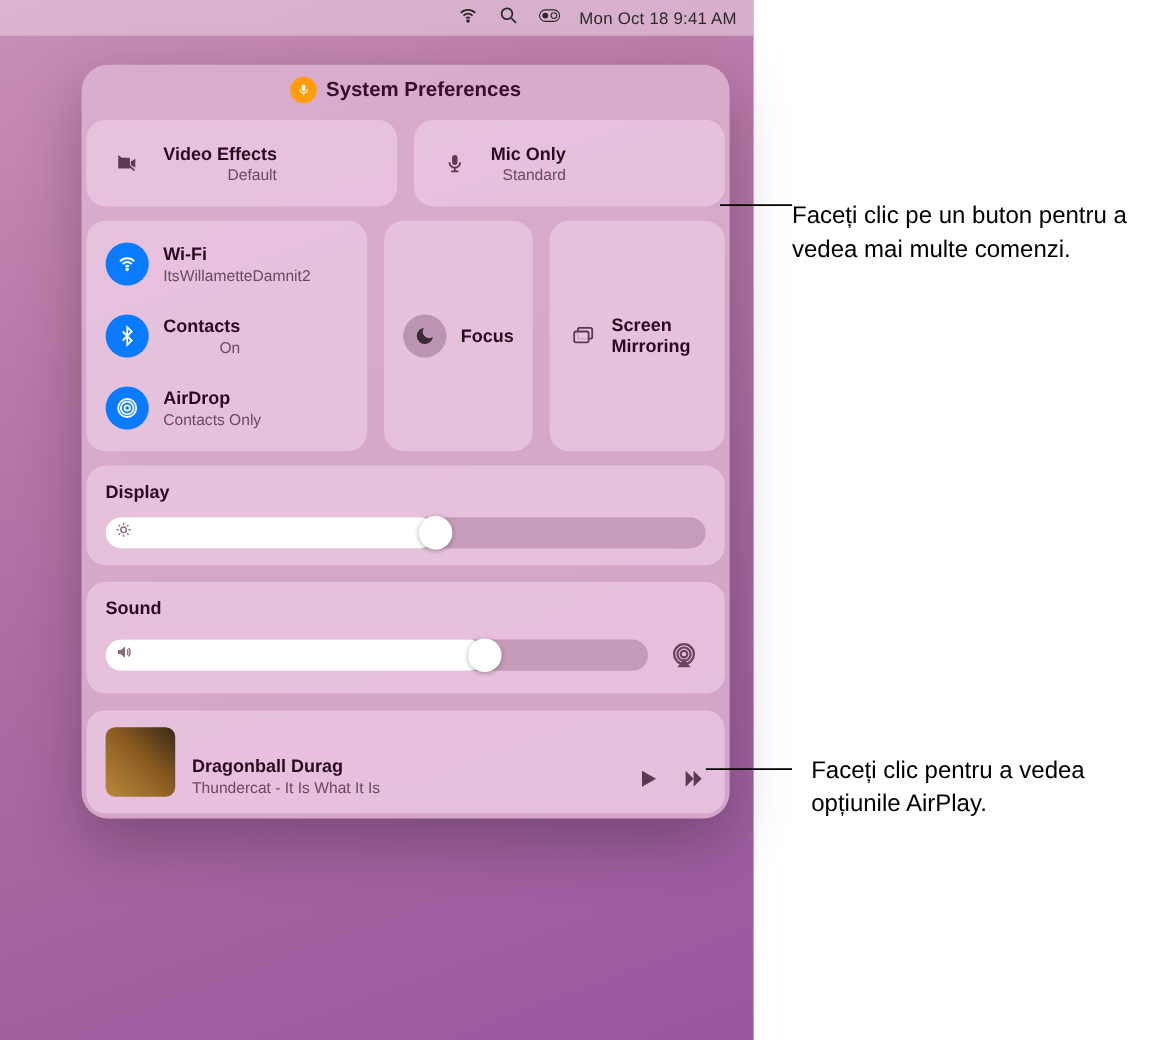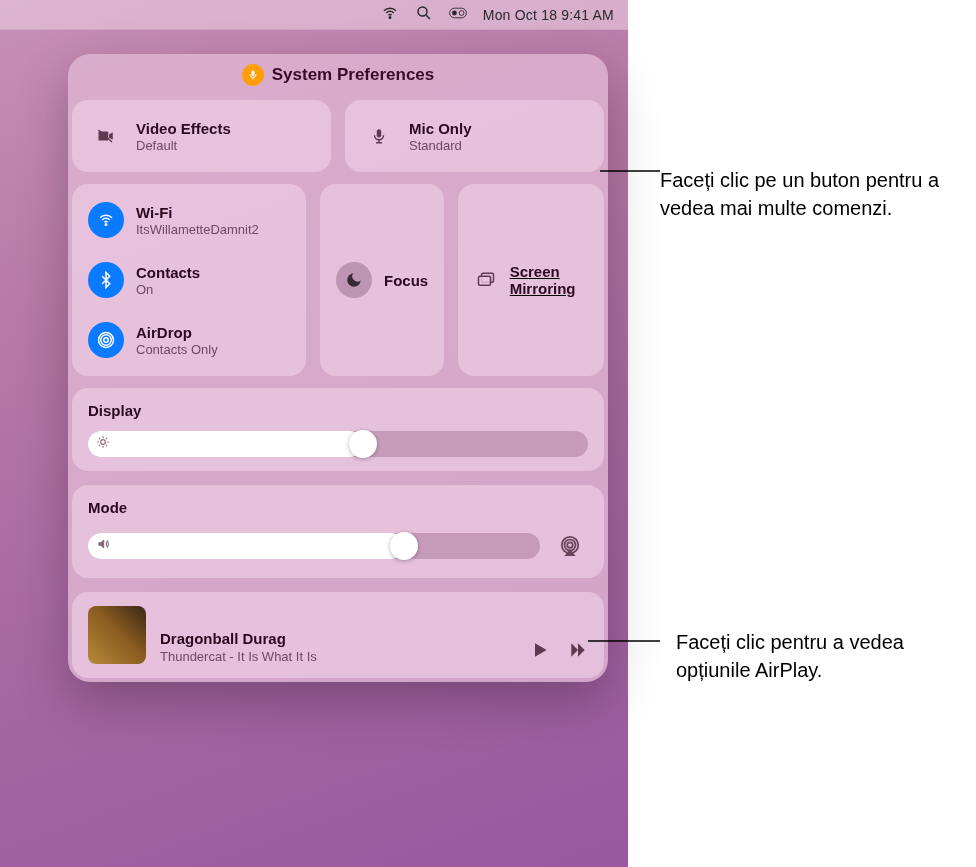--- a/index.html
+++ b/index.html
@@ -72,21 +72,21 @@
     }
     .module + .module { margin-top: 16px; }
     .icon-circle {
       width: 36px; height: 36px; border-radius: 50%;
       display: flex; align-items: center; justify-content: center;
       flex-shrink: 0;
     }
     .ic-blue { background: #0a7bff; color: #fff; }
     .ic-grey { background: rgba(120, 80, 110, 0.38); color: #3a2a35; }
     .module .text .t1 { font-weight: 700; font-size: 15px; color: #2b0a20; }
-    .module .text .t2 { font-size: 13px; color: #6d4a60; margin-top: 1px; }
+    .module .text .t2 { font-size: 13px; color: #6d4a60; margin-top: 1px; text-align: right; }
     .icon-circle svg, .plain-icon svg { width: 18px; height: 18px; }
     .plain-icon {
       width: 36px; height: 36px;
       display: flex; align-items: center; justify-content: center;
       color: #5c3a50;
     }
     .section-title { font-weight: 700; font-size: 15px; color: #2b0a20; margin-bottom: 12px;}
     .slider {
       position: relative; height: 26px; border-radius: 13px;
       background: rgba(160, 110, 145, 0.45);
@@ -267,21 +267,21 @@
             <span class="icon-circle ic-grey">
               <svg viewBox="0 0 24 24" fill="currentColor">
                   <path d="M21 12.8A9 9 0 1 1 11.2 3a7 7 0 0 0 9.8 9.8z"></path>
                 </svg>
             </span>
             <div class="text">
               <div class="t1">Focus</div>
             </div>
           </div>
         </div>
-        <div class="card" style="flex:1;text-decoration:underline;">
+        <div class="card" style="flex:1;">
           <div class="module" style="height:100%;">
             <span class="plain-icon">
               <svg viewBox="0 0 24 24" fill="none" stroke="currentColor" stroke-width="2">
                   <rect x="6" y="3" width="16" height="12" rx="2"></rect>
                   <rect x="2" y="7" width="16" height="12" rx="2" fill="rgba(235,200,225,0.8)"></rect>
                 </svg>
             </span>
             <div class="text">
               <div class="t1">Screen Mirroring</div>
             </div>
@@ -305,21 +305,21 @@
               <line x1="17" y1="17" x2="19" y2="19"></line>
               <line x1="5" y1="19" x2="7" y2="17"></line>
               <line x1="17" y1="7" x2="19" y2="5"></line>
             </svg>
         </span>
         <div class="knob" style="left:55%"></div>
       </div>
     </div>
 
     <div class="card" style="margin-bottom:14px;">
-      <div class="section-title">Mode</div>
+      <div class="section-title">Sound</div>
       <div class="sound-row">
         <div class="slider">
           <div class="fill" style="width:70%"></div>
           <span class="leading-icon">
             <svg width="14" height="14" viewBox="0 0 24 24" fill="currentColor">
                 <path d="M4 9v6h4l6 5V4L8 9H4z"></path>
                 <path d="M17 8c1.5 1.5 1.5 6.5 0 8" stroke="currentColor" fill="none" stroke-width="2"></path>
                 <path d="M19 6c3 3 3 9 0 12" stroke="currentColor" fill="none" stroke-width="2"></path>
               </svg>
           </span>

